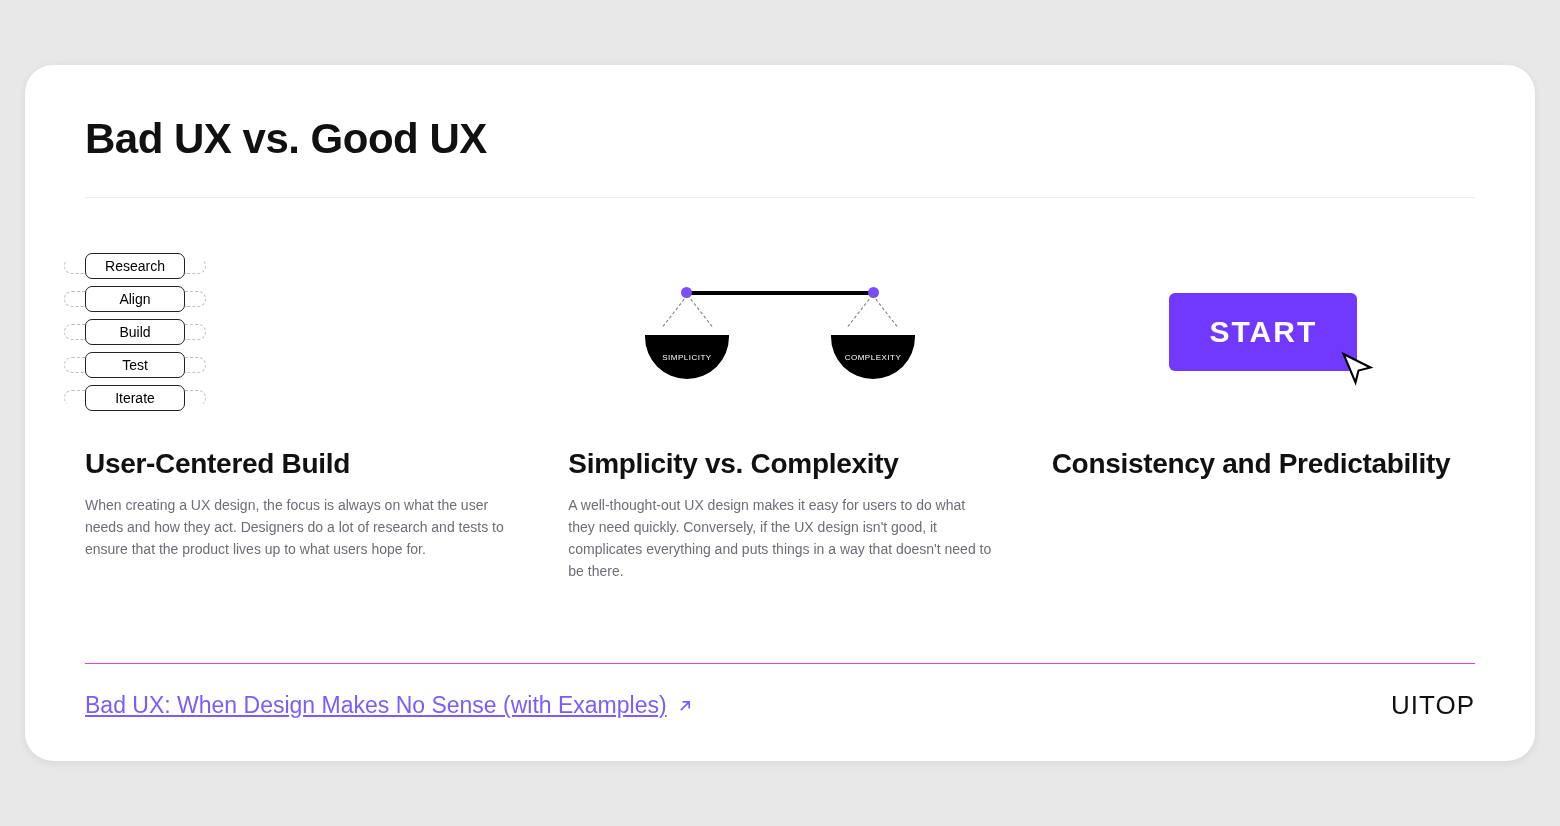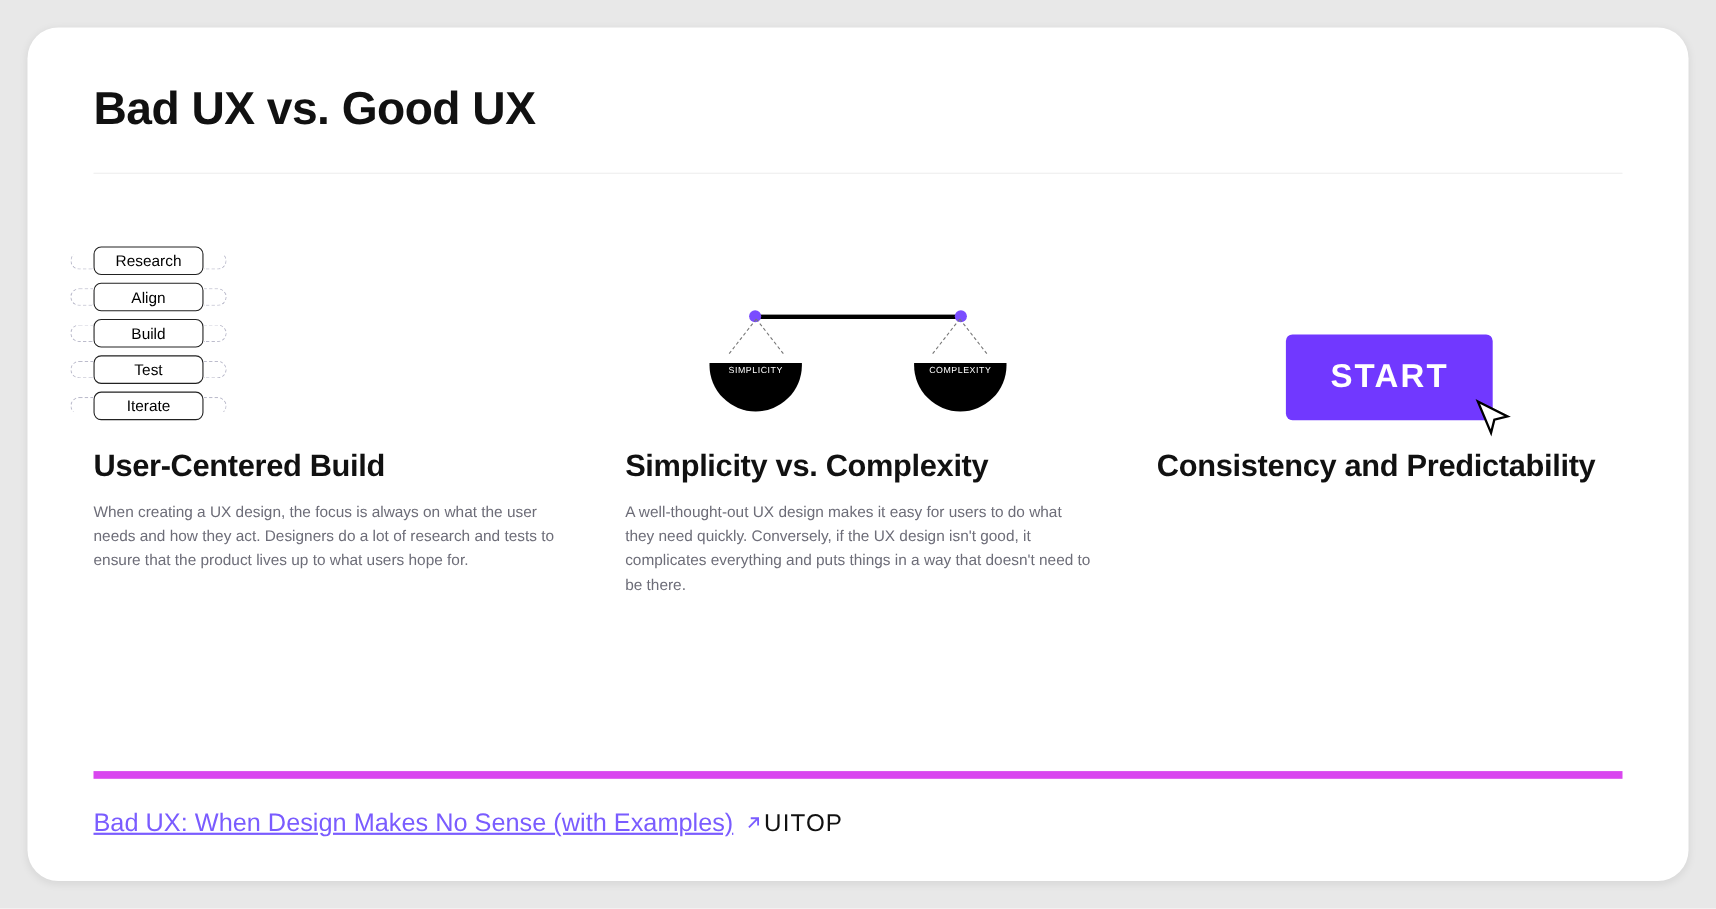--- a/index.html
+++ b/index.html
@@ -8,21 +8,21 @@
     background: #e8e8e8;
     width: 1560px;
     height: 826px;
     display: flex;
     align-items: center;
     justify-content: center;
   }
   .card {
     background: #fff;
     width: 1510px;
-    height: 776px;
+    height: 696px;
     border-radius: 28px;
     box-shadow: 0 2px 8px rgba(0,0,0,0.08);
     padding: 50px 60px 40px 60px;
     display: flex;
     flex-direction: column;
   }
   .title {
     font-size: 42px;
     font-weight: 600;
     color: #111;
@@ -37,55 +37,55 @@
     flex: 1;
   }
   .col {
     flex: 1;
     display: flex;
     flex-direction: column;
   }
   .illus {
     height: 180px;
     display: flex;
-    align-items: flex-end;
+    align-items: center;
     justify-content: flex-start;
   }
   .illus.center { justify-content: center; }
   .col h3 {
     font-size: 28px;
     font-weight: 700;
     color: #111;
     margin-top: 26px;
     margin-bottom: 14px;
     letter-spacing: -0.3px;
   }
   .col p {
     font-size: 14px;
     line-height: 1.58;
     color: #6d6d78;
     font-weight: 400;
   }
   .footer {
-    border-top: 7px solid #d946ef;
+    border-top: 1px solid #d946ef;
     padding-top: 26px;
     display: flex;
     align-items: center;
-    justify-content: flex-start;
+    justify-content: space-between;
   }
   .footer a {
     color: #7a5cff;
     font-size: 23px;
     text-decoration: underline;
     display: inline-flex;
     align-items: center;
     gap: 8px;
   }
   .footer .brand {
-    font-size: 22px;
+    font-size: 26px;
     letter-spacing: 1px;
     color: #111;
     font-weight: 500;
   }
 
   
   .stack { display: flex; flex-direction: column; gap: 7px; position: relative; }
   .pill {
     border: 1.5px solid #222;
     border-radius: 7px;
@@ -113,21 +113,21 @@
 
   
   .scale { position: relative; width: 230px; height: 110px; }
   .beam { position:absolute; top:14px; left:20px; right:20px; height:4px; background:#000; }
   .pivot { position:absolute; top:10px; width:11px; height:11px; background:#7a4dff; border-radius:50%; }
   .pivot.left { left:16px; } .pivot.right { right:16px; }
   .pan {
     position:absolute; top:58px; width:84px; height:44px;
     background:#000; border-radius:0 0 60px 60px;
     display:flex; align-items:flex-start; justify-content:center;
-    color:#fff; font-size:8px; letter-spacing:0.5px; padding-top:2px;
+    color:#fff; font-size:8px; letter-spacing:0.5px; padding-top:18px;
   }
   .pan.left { left:-20px; } .pan.right { right:-20px; }
   .strand { position:absolute; top:18px; width:0; height:0; border-left:1px dashed #777; }
   .sA{ left:22px; height:40px; transform:rotate(38deg); transform-origin:top; }
   .sB{ left:22px; height:40px; transform:rotate(-38deg); transform-origin:top; }
   .sC{ right:22px; height:40px; transform:rotate(38deg); transform-origin:top; }
   .sD{ right:22px; height:40px; transform:rotate(-38deg); transform-origin:top; }
 
   
   .startwrap { position:relative; }

